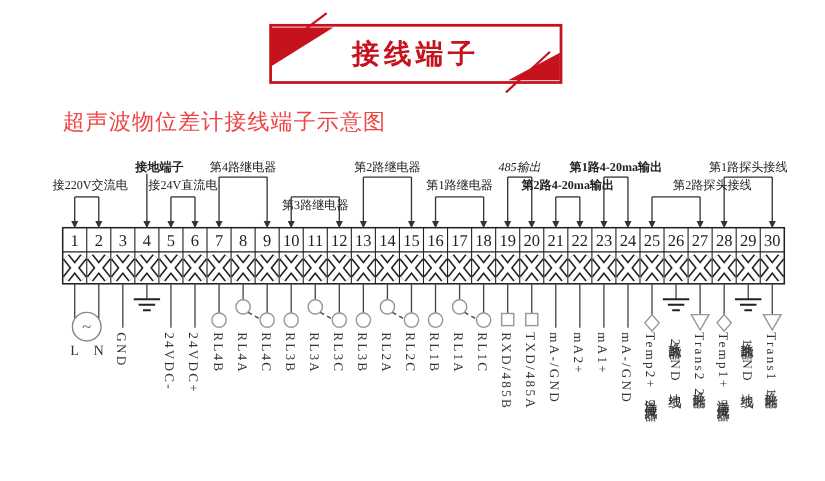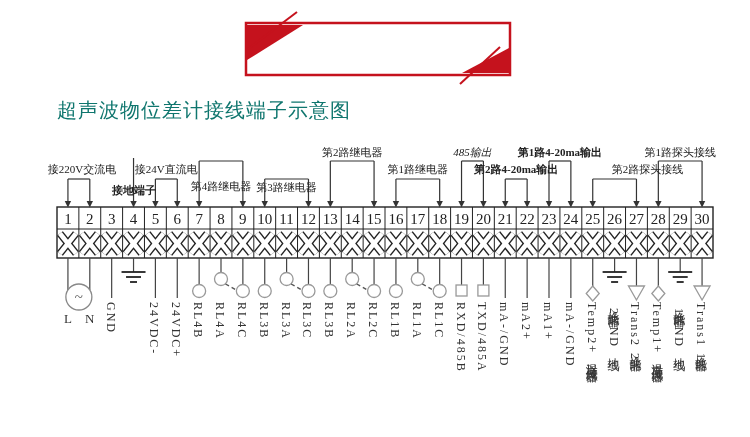--- a/index.html
+++ b/index.html
@@ -8,21 +8,21 @@
          font-family:"Liberation Serif",serif;}
   
   #banner-svg{position:absolute;left:230px;top:5px;width:300px;height:95px;overflow:visible;}
   .banner-box{fill:#fff;stroke:var(--accent);stroke-width:2.5;}
   .banner-tri{fill:var(--accent);}
   .banner-line{stroke:var(--accent);stroke-width:2;fill:none;}
   .banner-title{position:absolute;left:246px;top:23px;width:264px;height:52px;line-height:52px;
     text-align:center;color:var(--accent);font-size:25px;font-weight:bold;letter-spacing:4px;
     font-family:"Liberation Sans",sans-serif;}
   
-  .subtitle{position:absolute;left:57px;top:97px;font-size:20px;color:#0f766e;letter-spacing:1px;
+  .subtitle{position:absolute;left:57px;top:97px;font-size:20px;color:#ef4444;letter-spacing:1px;
     font-family:"Liberation Serif",serif;white-space:nowrap;}
   
   #dsvg{position:absolute;left:0;top:0;width:750px;height:437px;}
   #labels{position:absolute;left:0;top:0;width:750px;height:437px;pointer-events:none;}
   .toplabel{position:absolute;font-size:11px;color:#222;white-space:nowrap;
     transform:translateX(-50%);line-height:12px;font-family:"Liberation Serif",serif;}
   .rowA{top:146px;} .rowB{top:163px;} .bold{font-weight:bold;}
   .vlabel{position:absolute;top:302px;writing-mode:vertical-rl;text-orientation:mixed;
     font-size:12px;color:#333;letter-spacing:2px;line-height:1.25;white-space:nowrap;
     font-family:"Liberation Serif",serif;}
@@ -36,20 +36,21 @@
 
 <div id="stage">
 
   <svg id="banner-svg" xmlns="http://www.w3.org/2000/svg">
     <rect class="banner-box" x="16" y="18" width="264" height="52"></rect>
     <polygon class="banner-tri" points="17,20 73,20 17,55"></polygon>
     <line class="banner-line" x1="67" y1="7" x2="18" y2="44"></line>
     <polygon class="banner-tri" points="279,68 279,43 232,68"></polygon>
     <line class="banner-line" x1="270" y1="42" x2="230" y2="79"></line>
   </svg>
+  <div class="banner-title">接线端子</div>
 
   <div class="subtitle">超声波物位差计接线端子示意图</div>
 
   <svg id="dsvg" xmlns="http://www.w3.org/2000/svg" viewBox="0 0 750 437">
       <rect x="57" y="207" width="656" height="51" fill="#fff" stroke="#222" stroke-width="1.4"></rect>
       <line x1="57" y1="229" x2="713" y2="229" stroke="#222" stroke-width="1"></line>
       <line x1="78.86666666666667" y1="207" x2="78.86666666666667" y2="258" stroke="#222" stroke-width="1"></line>
       <line x1="100.73333333333333" y1="207" x2="100.73333333333333" y2="258" stroke="#222" stroke-width="1"></line>
       <line x1="122.6" y1="207" x2="122.6" y2="258" stroke="#222" stroke-width="1"></line>
       <line x1="144.46666666666667" y1="207" x2="144.46666666666667" y2="258" stroke="#222" stroke-width="1"></line>
@@ -463,23 +464,23 @@
       <div class="vlabel" style="left: 518.133px;">mA2+</div>
       <div class="vlabel" style="left: 540px;">mA1+</div>
       <div class="vlabel" style="left: 561.867px;">mA-/GND</div>
       <div class="vlabel" style="left: 583.733px;">Temp2+温度传感器2</div>
       <div class="vlabel" style="left: 605.6px;">换能器2GND地线</div>
       <div class="vlabel" style="left: 627.467px;">Trans2换能器2</div>
       <div class="vlabel" style="left: 649.333px;">Temp1+温度传感器1</div>
       <div class="vlabel" style="left: 671.2px;">换能器1GND地线</div>
       <div class="vlabel" style="left: 693.067px;">Trans1换能器1</div>
       <div class="toplabel rowB" style="left: 82px;">接220V交流电</div>
-      <div class="toplabel rowA bold" style="left: 134px; margin-top: 38px;">接地端子</div>
+      <div class="toplabel rowA bold" style="left: 145px;">接地端子</div>
       <div class="toplabel rowB" style="left: 166.333px;">接24V直流电</div>
-      <div class="toplabel rowA" style="left: 221px; margin-top: 34px;">第4路继电器</div>
+      <div class="toplabel rowA" style="left: 221px;">第4路继电器</div>
       <div class="toplabel rowB" style="left: 286.6px; margin-top: 18px;">第3路继电器</div>
       <div class="toplabel rowA" style="left: 352.2px;">第2路继电器</div>
       <div class="toplabel rowB" style="left: 417.8px;">第1路继电器</div>
       <div class="toplabel rowA" style="left: 472.467px; font-style: italic;">485输出</div>
       <div class="toplabel rowB" style="left: 516.2px; font-weight: bold;">第2路4-20ma输出</div>
       <div class="toplabel rowA" style="left: 559.933px; font-weight: bold;">第1路4-20ma输出</div>
       <div class="toplabel rowB" style="left: 614.6px; margin-left: 33px;">第2路探头接线</div>
       <div class="toplabel rowA" style="left: 680.2px;">第1路探头接线</div>
     </div>
 </div>

